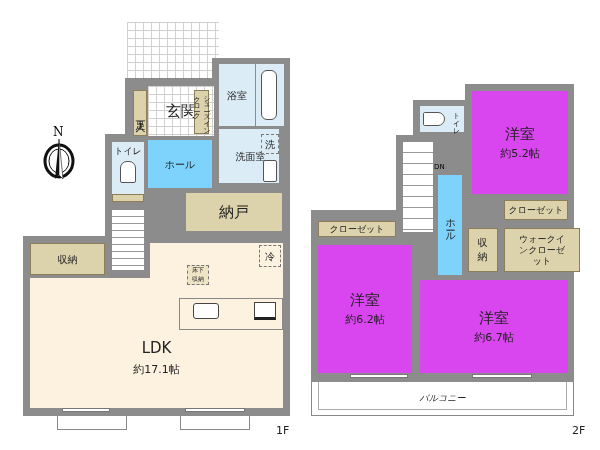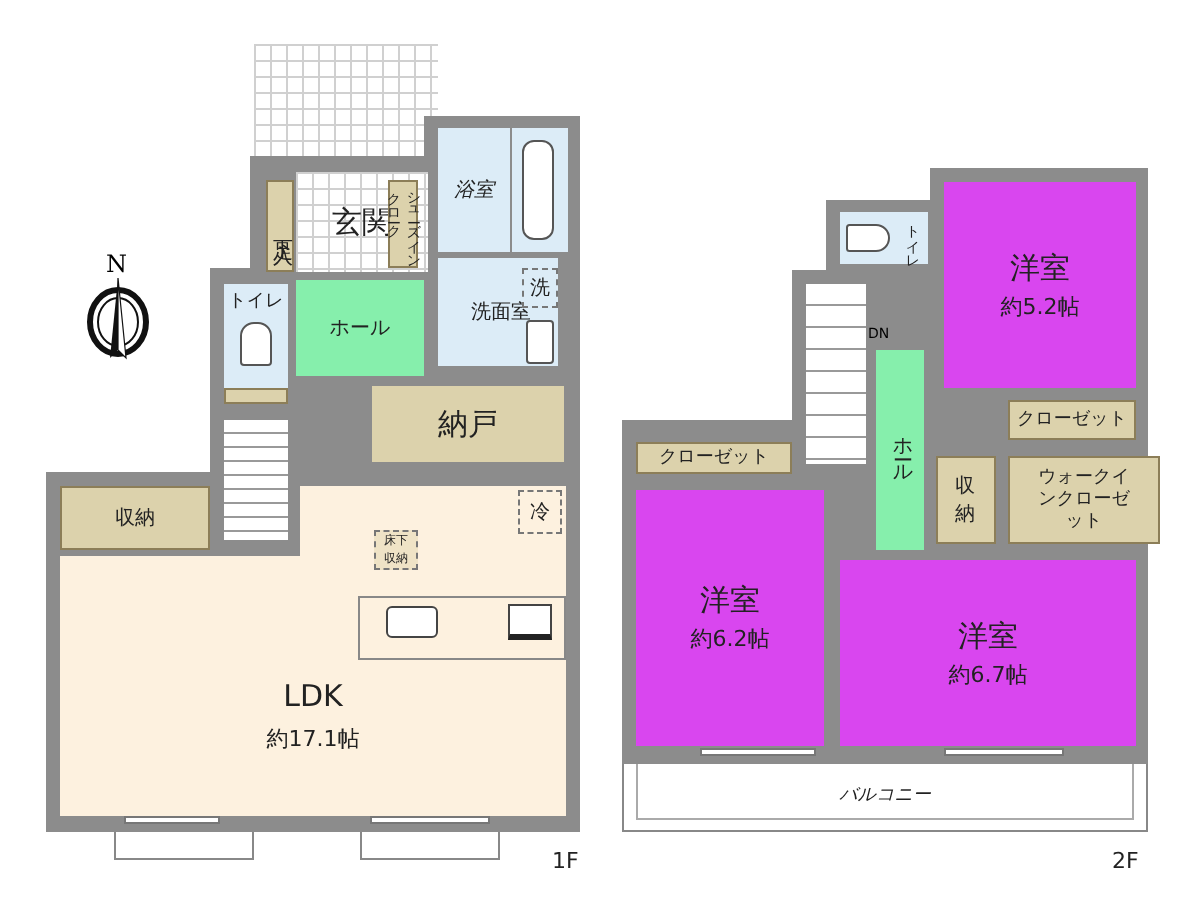--- a/index.html
+++ b/index.html
@@ -4,21 +4,21 @@
 <style>
   html,body{margin:0;padding:0;background:#fff;}
   body{width:600px;height:450px;position:relative;overflow:hidden;font-family:"DejaVu Sans",sans-serif;}
   .abs{position:absolute;box-sizing:border-box;}
   .wall{background:#8c8c8c;}
   .room{display:flex;flex-direction:column;align-items:center;justify-content:center;color:#222;}
   .ldk{background:#fdf1df;}
   .yo{background:#d946ef;text-align:right;}
   .wet{background:#dcecf7;}
   .store{background:#dcd2ac;border:1px solid #8c7e58;}
-  .white{background:#86efac;}
+  .white{background:#7dd3fc;}
   .name{font-size:15px;line-height:18px;}
   .size{font-size:11px;line-height:14px;}
   .small{font-size:9px;line-height:11px;}
   .vert{writing-mode:vertical-rl;font-size:11px;letter-spacing:1px;}
   .vert-s{writing-mode:vertical-rl;font-size:7px;}
   .tile{background-color:#fff;background-image:linear-gradient(#d0d0d0 1px,transparent 1px),linear-gradient(90deg,#d0d0d0 1px,transparent 1px);background-size:8px 8px;}
   .dash{border:1px dashed #777;}
   .floorlbl{font-size:11px;color:#222;}
   .win{background:#fff;border:1px solid #777;}
 </style>
@@ -47,21 +47,21 @@
   <span class="name">玄関</span>
 </div>
 <div class="abs room store" style="left:133px;top:90px;width:14px;height:46px;">
   <span class="vert" style="font-size:10px;">下足入</span>
 </div>
 <div class="abs room store" style="left:194px;top:90px;width:15px;height:44px;">
   <span class="vert-s">シューズインクローク</span>
 </div>
 
 <div class="abs room wet" style="left:219px;top:64px;width:36px;height:62px;">
-  <span class="small" style="font-size:10px;font-style:italic;">浴室</span>
+  <span class="small" style="font-size:10px;">浴室</span>
 </div>
 <div class="abs wet" style="left:256px;top:64px;width:28px;height:62px;">
   <div class="abs" style="left:5px;top:6px;width:16px;height:50px;border:1px solid #555;border-radius:6px;background:#fff;"></div>
 </div>
 
 <div class="abs room wet" style="left:219px;top:129px;width:60px;height:54px;align-items:center;padding-left:3px;">
   <span class="small" style="font-size:10px;">洗面室</span>
 </div>
 <div class="abs room dash" style="left:261px;top:134px;width:18px;height:20px;background:#dcecf7;">
   <span class="small" style="font-size:10px;">洗</span>
@@ -157,13 +157,13 @@
 </div>
 
 <div class="abs win" style="left:350px;top:374px;width:58px;height:4px;"></div>
 <div class="abs win" style="left:472px;top:374px;width:60px;height:4px;"></div>
 
 <div class="abs room" style="left:311px;top:382px;width:263px;height:34px;border:1px solid #888;border-top:none;background:#fff;">
   <div class="abs" style="left:6px;top:0;width:249px;height:28px;border:1px solid #aaa;border-top:none;"></div>
   <span class="small" style="font-size:9px;position:relative;font-style:italic;">バルコニー</span>
 </div>
 
-<div class="abs floorlbl" style="left:556px;top:424px;">2F</div>
+<div class="abs floorlbl" style="left:572px;top:424px;">2F</div>
 
 </body></html>

